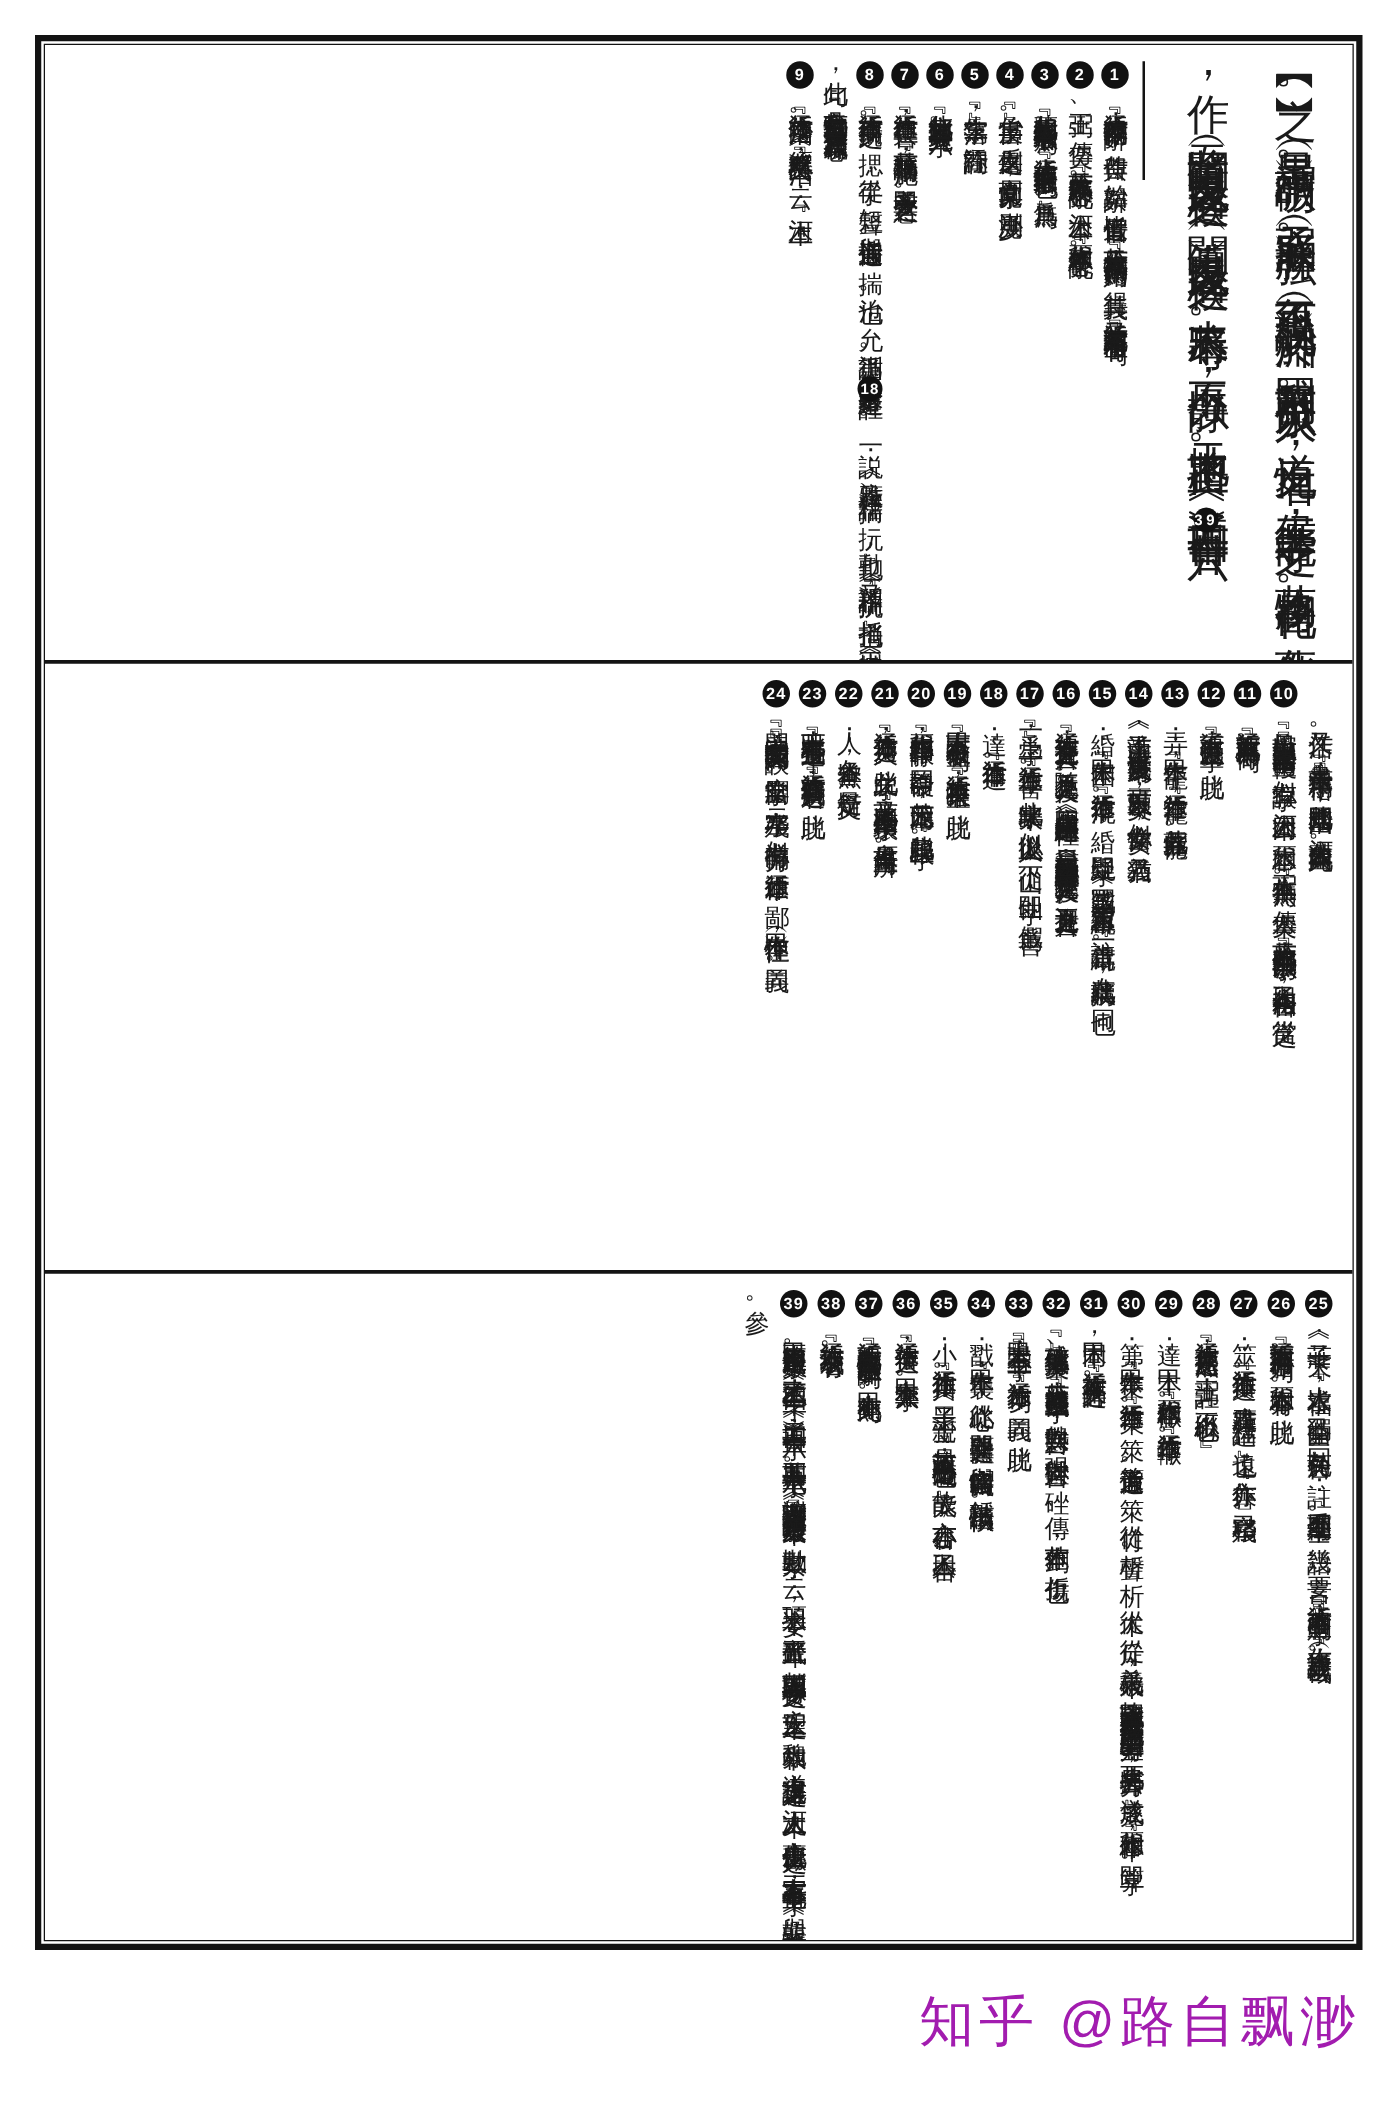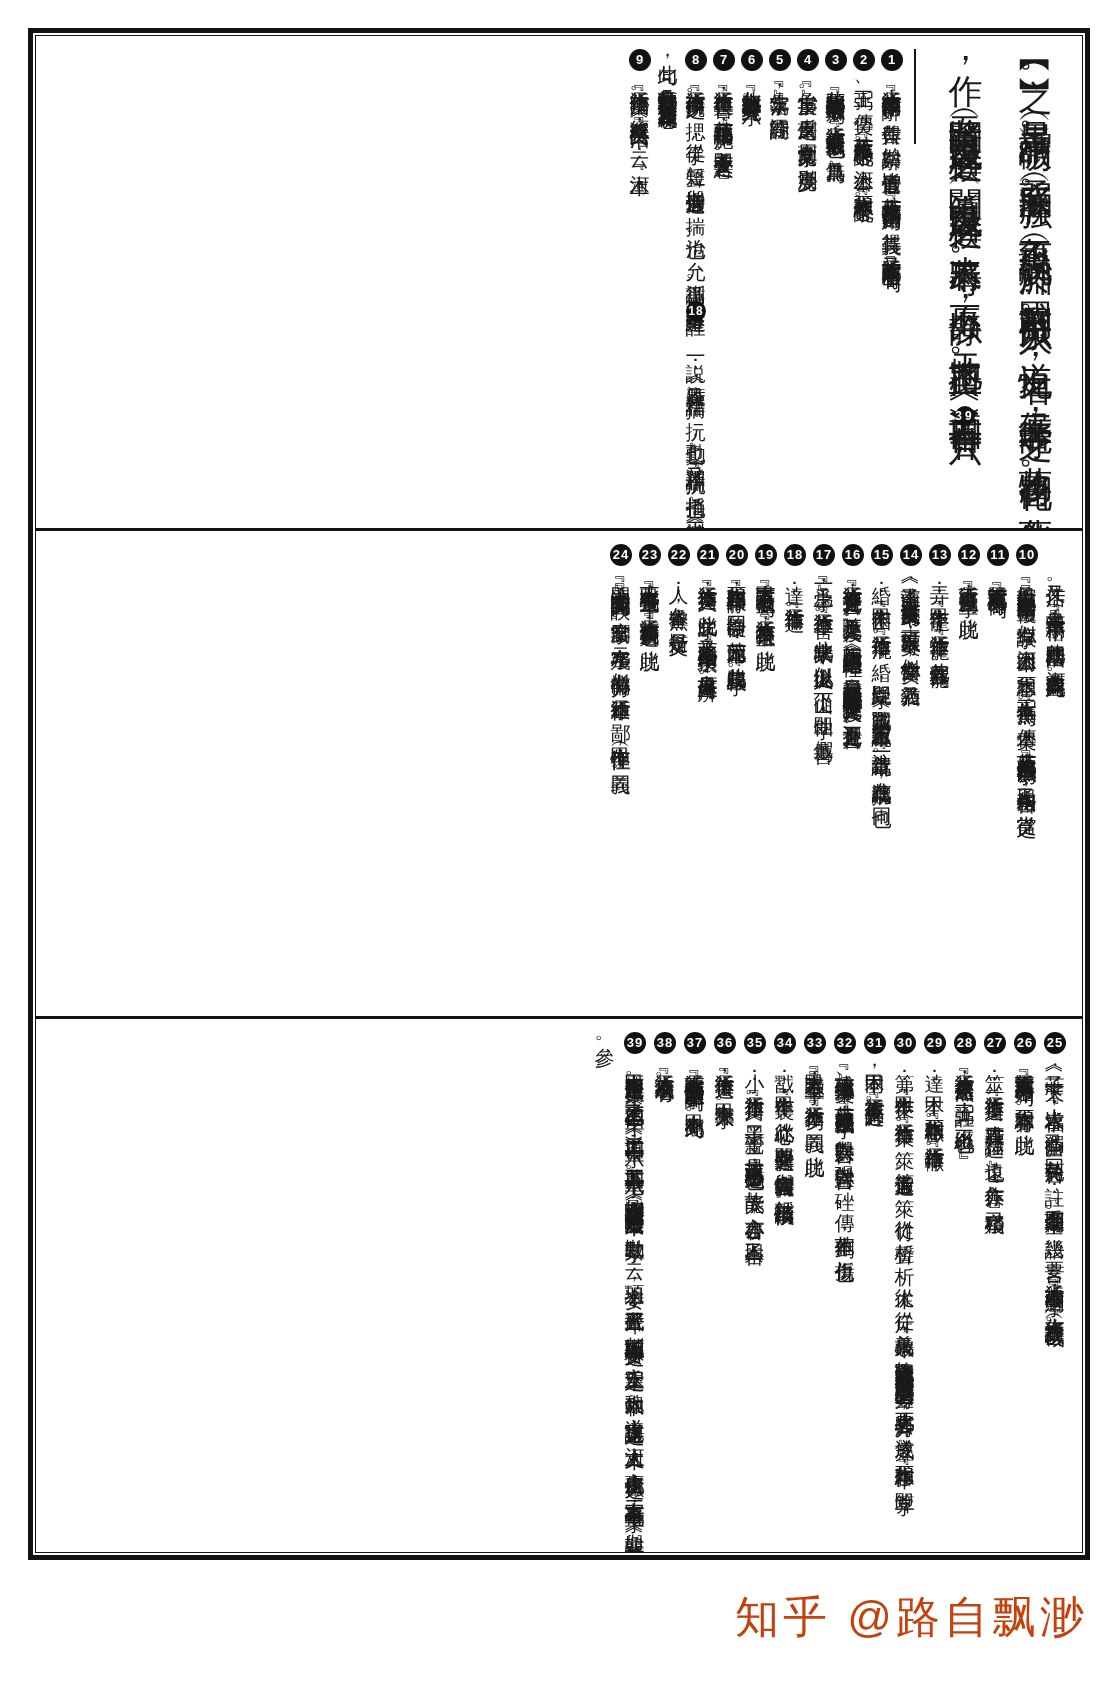--- a/index.html
+++ b/index.html
@@ -34,21 +34,21 @@
 
   
   .cnum{display:inline-block;writing-mode:horizontal-tb;
         width:22px;height:22px;border-radius:50%;
         background:#111;color:#fff;font-size:13px;font-weight:bold;
         line-height:22px;text-align:center;margin-bottom:4px;
         font-family:"Liberation Sans","DejaVu Sans",sans-serif;}
   .cnum.inline{width:20px;height:20px;line-height:20px;font-size:12px;}
 
   .watermark{position:absolute;right:28px;top:1588px;
-        font-size:44px;color:#c2410c;letter-spacing:4px;
+        font-size:44px;color:#a21caf;letter-spacing:4px;
         font-family:"Liberation Sans","DejaVu Sans",sans-serif;}
 </style>
 </head>
 <body>
 
 <div class="page">
   <div class="page-inner">
 
     <div class="band band-top">
       <div class="main-text">【之】。是胃（謂）微明。柔弱朕（勝）强。魚不可説（脱）於淵，國利器不可以示人。道恒无名，侯王若能守之，萬物將自化。化而欲作，吾將闐（鎮）之以无名之樸。闐（鎮）之以无名之樸，夫將不辱。不辱以静，天地將自正。《道》二千四百廿六<span class="cnum inline">39</span>。</div>

